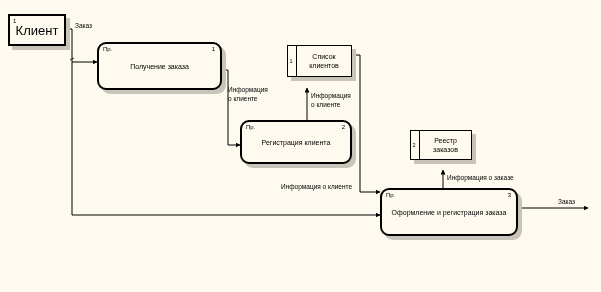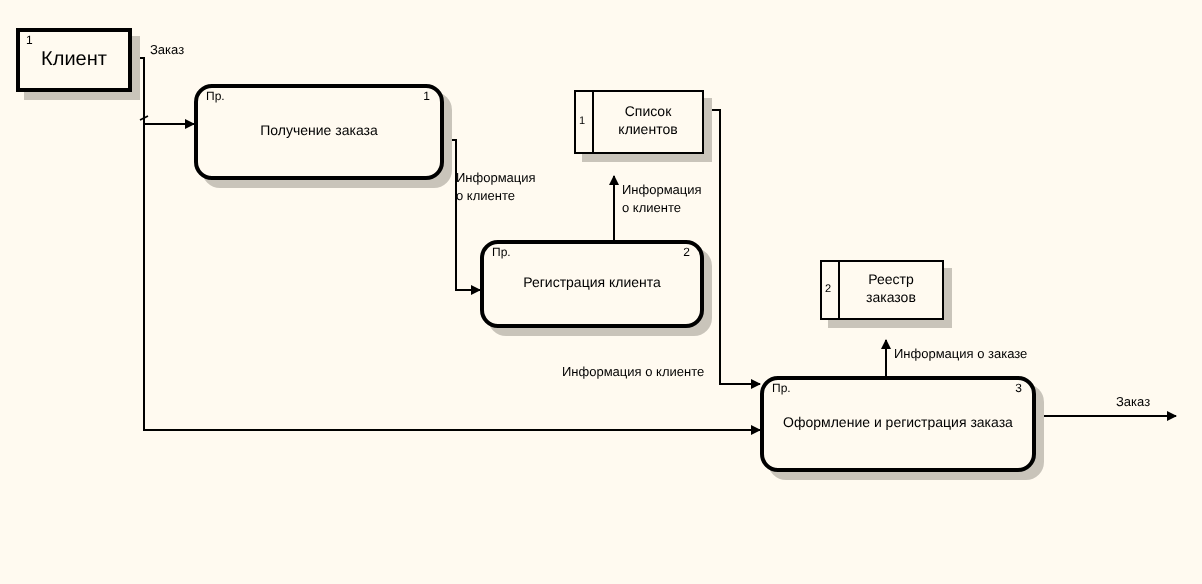--- a/index.html
+++ b/index.html
@@ -40,21 +40,21 @@
     font-size: 6px;
     color: #000;
     line-height: 8px;
   }
   .entity .ent-label {
     position: absolute;
     left: 0; right: 0;
     top: 50%;
     transform: translateY(-50%);
     text-align: center;
-    font-size: 10px;
+    font-size: 13px;
     color: #000;
   }
   
   .process {
     position: absolute;
     box-sizing: border-box;
     background: #fffaf0;
     border: 2px solid #000;
     border-radius: 9px;
     box-shadow: 4px 4px 0 0 #c9c4ba;

